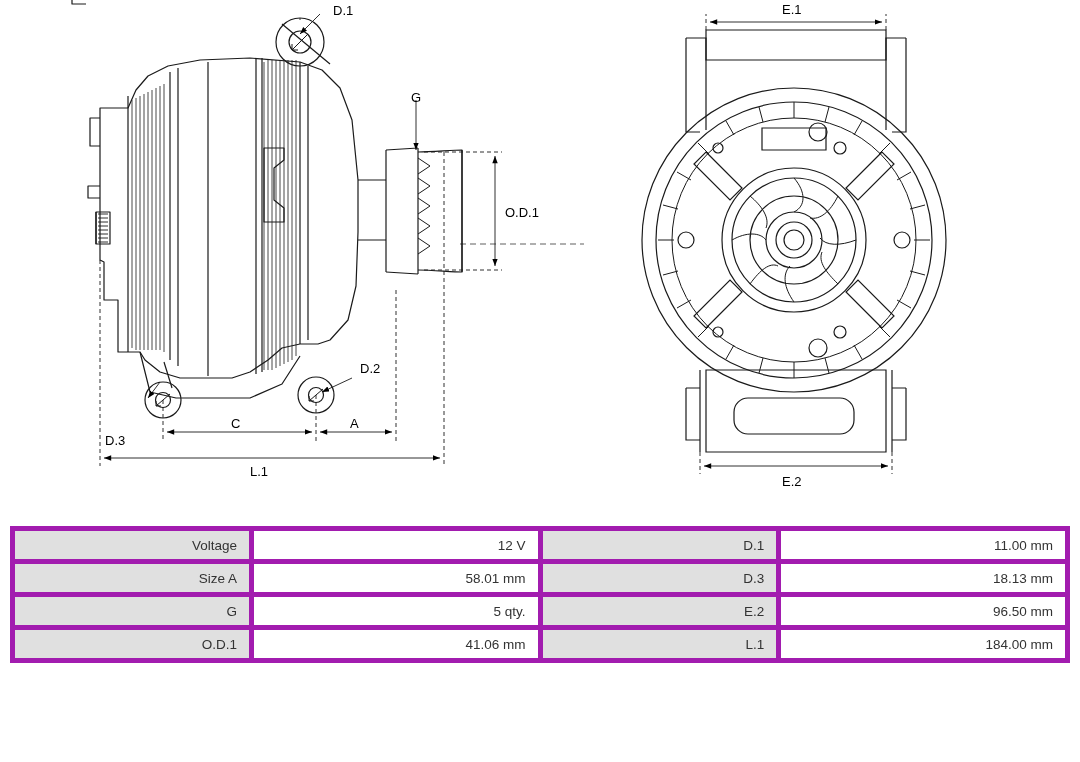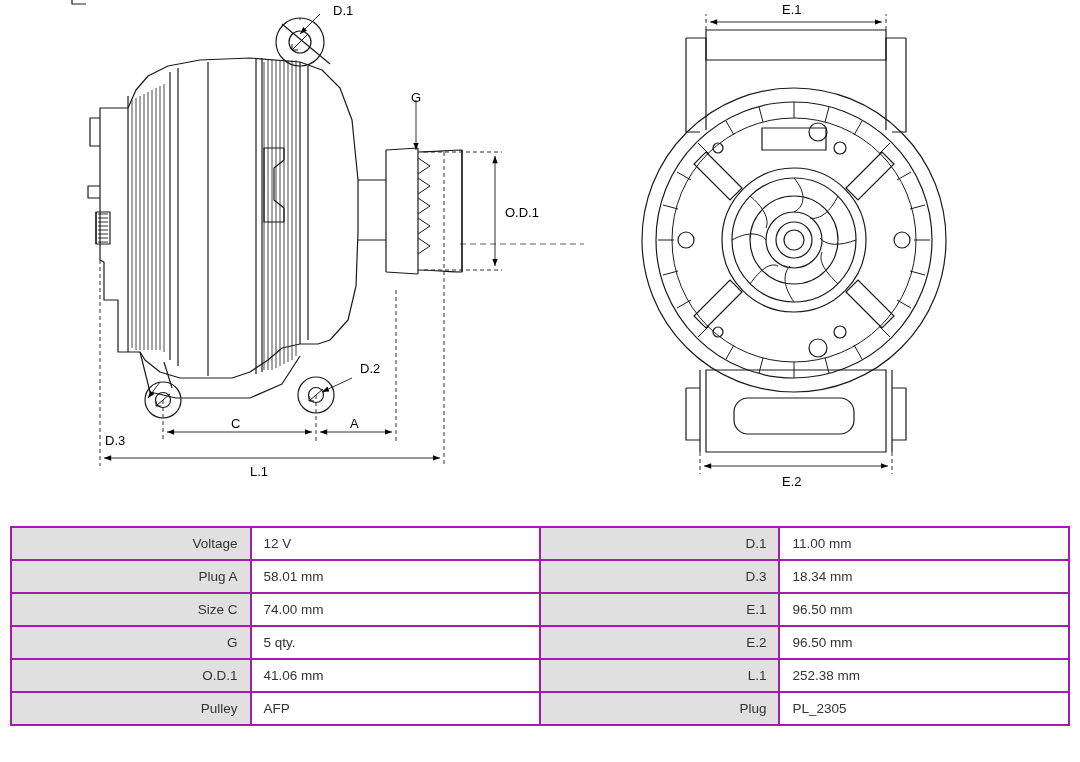--- a/index.html
+++ b/index.html
@@ -30,33 +30,34 @@
   }
   table.specs {
     position: absolute;
     left: 10px; top: 526px;
     width: 1060px;
     border-collapse: collapse;
     font-size: 13.5px;
     color: #222;
   }
   table.specs td {
-    border: 2px solid #a21caf;
+    border: 5px solid #a21caf;
     height: 33px;
     padding: 0 12px;
     vertical-align: middle;
   }
   td.lbl {
     background: #e0e0e0;
     text-align: right;
     width: 240px;
     color: #333;
   }
   td.val {
     background: #ffffff;
+    text-align: right;
     width: 290px;
     color: #333;
   }
   svg { display: block; }
   text { font-family: "Liberation Sans", sans-serif; font-size: 13px; fill: #000; }
 </style>
 </head>
 <body>
 
 <div class="page">
@@ -289,45 +290,33 @@
 
   <table class="specs">
     <tbody>
       <tr>
         <td class="lbl">Voltage</td>
         <td class="val">12 V</td>
         <td class="lbl">D.1</td>
         <td class="val">11.00 mm</td>
       </tr>
       <tr>
-        <td class="lbl">Plug A</td>
+        <td class="lbl">Size A</td>
         <td class="val">58.01 mm</td>
         <td class="lbl">D.3</td>
-        <td class="val">18.34 mm</td>
-      </tr>
-      <tr>
-        <td class="lbl">Size C</td>
-        <td class="val">74.00 mm</td>
-        <td class="lbl">E.1</td>
-        <td class="val">96.50 mm</td>
+        <td class="val">18.13 mm</td>
       </tr>
       <tr>
         <td class="lbl">G</td>
         <td class="val">5 qty.</td>
         <td class="lbl">E.2</td>
         <td class="val">96.50 mm</td>
       </tr>
       <tr>
         <td class="lbl">O.D.1</td>
         <td class="val">41.06 mm</td>
         <td class="lbl">L.1</td>
-        <td class="val">252.38 mm</td>
-      </tr>
-      <tr>
-        <td class="lbl">Pulley</td>
-        <td class="val">AFP</td>
-        <td class="lbl">Plug</td>
-        <td class="val">PL_2305</td>
+        <td class="val">184.00 mm</td>
       </tr>
     </tbody>
   </table>
 
 </div>
 
 </body></html>

